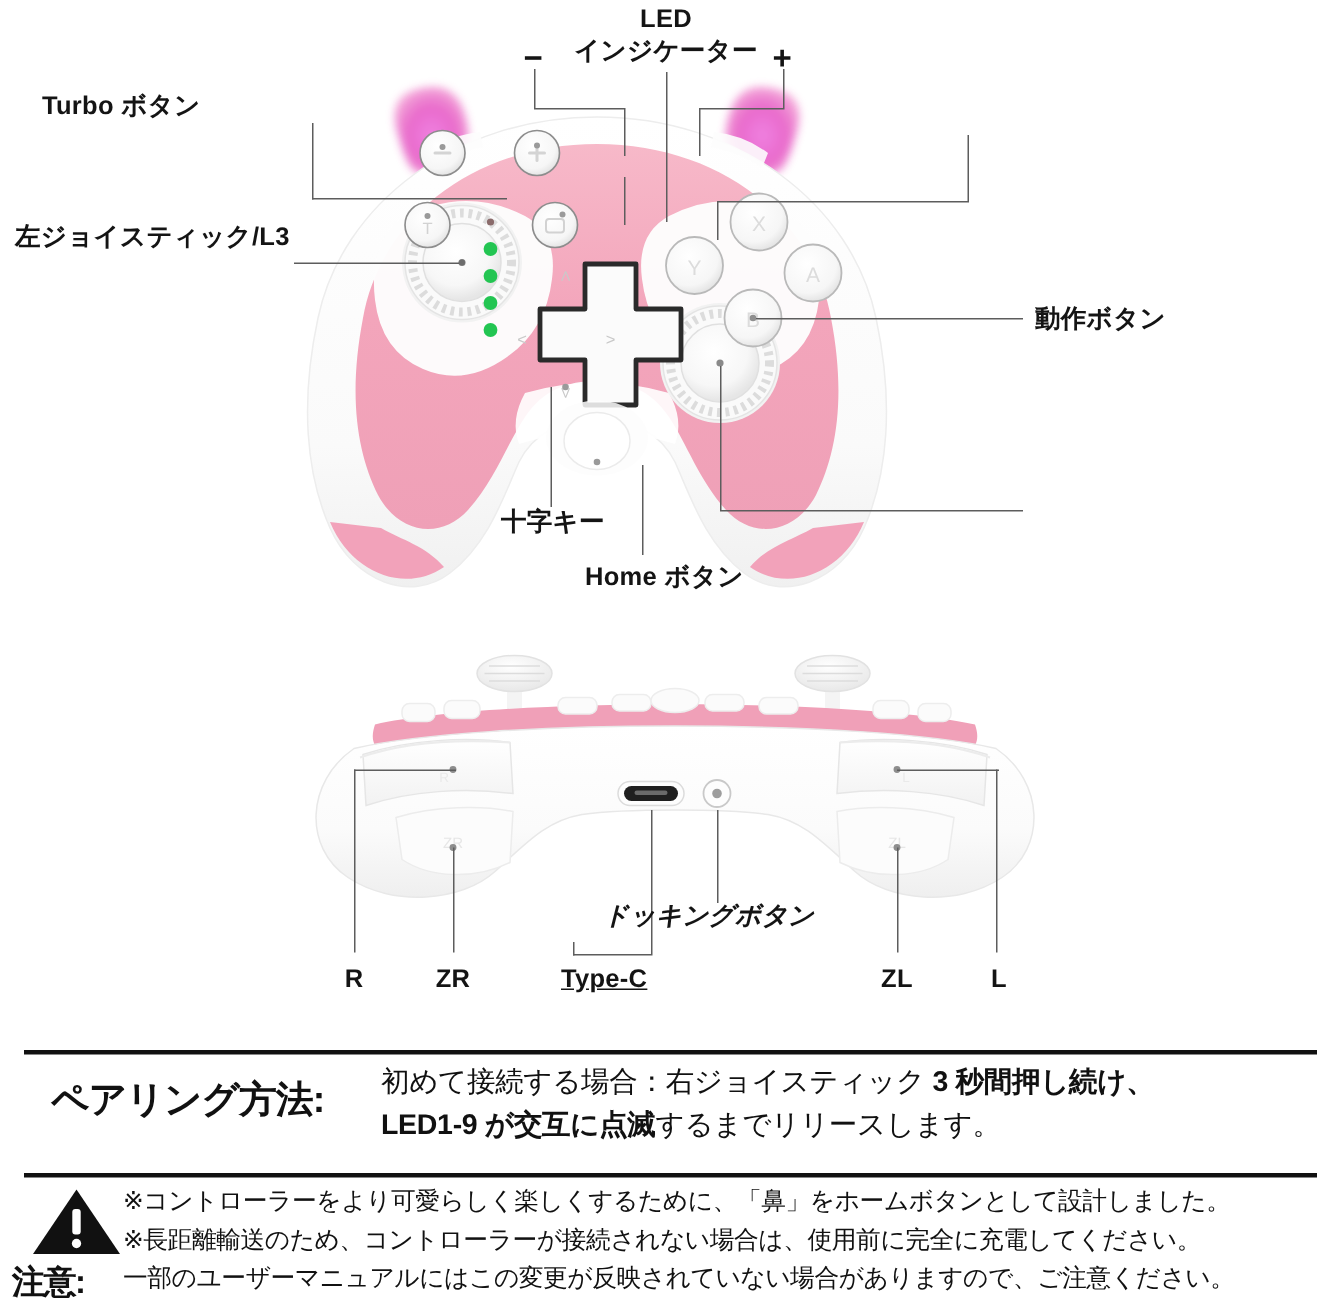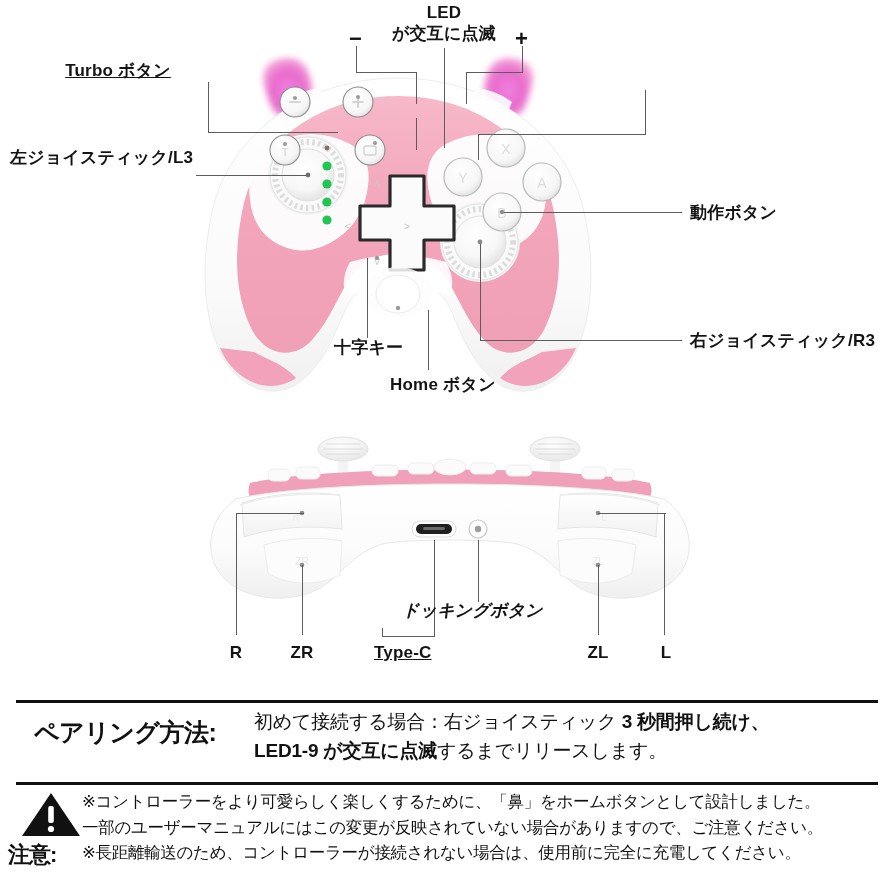--- a/index.html
+++ b/index.html
@@ -18,21 +18,21 @@
     position:absolute;
     font-size:17px;
     font-weight:700;
     color:#141414;
     letter-spacing:.2px;
     line-height:1.25;
     white-space:pre-line;
     z-index:40;
   }
   .callout.ctr{text-align:center;}
-  .callout.rt{text-align:center;text-decoration:underline;}
+  .callout.rt{text-align:left;}
   .sym{
     position:absolute;
     font-size:22px;
     font-weight:700;
     color:#141414;
     z-index:40;
   }
 
   
   .lead{position:absolute;background:#5d5d5d;z-index:35;}
@@ -358,30 +358,29 @@
 
   <div class="lead v" style="left:367px;top:258px;height:80px;"></div>
 
   <div class="lead v" style="left:428px;top:310px;height:60px;"></div>
 
   <div class="callout rt" style="left:28px;top:60px;width:180px;">Turbo ボタン</div>
 
   <div class="callout" style="left:10px;top:147px;">左ジョイスティック/L3</div>
 
   <div class="callout ctr" style="left:376px;top:2px;width:136px;">LED
-が交互に点滅</div>
+インジケーター</div>
 
   <div class="sym" style="left:349px;top:26px;">−</div>
 
   <div class="sym" style="left:515px;top:26px;">+</div>
 
 
   <div class="callout" style="left:690px;top:202px;">動作ボタン</div>
 
-  <div class="callout" style="left:690px;top:330px;">右ジョイスティック/R3</div>
 
   <div class="callout" style="left:334px;top:337px;">十字キー</div>
 
   <div class="callout" style="left:390px;top:374px;">Home ボタン</div>
 
   <div class="lead h" style="left:236px;top:513px;width:68px;"></div>
   <div class="lead v" style="left:236px;top:513px;height:122px;"></div>
 
   <div class="lead v" style="left:302px;top:565px;height:70px;"></div>
 
@@ -421,17 +420,17 @@
   <svg class="warn-tri" style="left:20px;top:790px;" width="62" height="48" viewBox="0 0 62 48">
     <polygon points="31,3 60,46 2,46" fill="#111111"></polygon>
     <rect x="28.2" y="16" width="5.6" height="17" rx="2" fill="#ffffff"></rect>
     <circle cx="31" cy="39" r="3.1" fill="#ffffff"></circle>
   </svg>
 
   <div class="caution-label" style="left:8px;top:840px;">注意:</div>
 
   <div class="caution-body" style="left:82px;top:789px;width:806px;">
     <div>※コントローラーをより可愛らしく楽しくするために、「鼻」をホームボタンとして設計しました。</div>
+    <div>※長距離輸送のため、コントローラーが接続されない場合は、使用前に完全に充電してください。</div>
     <div>一部のユーザーマニュアルにはこの変更が反映されていない場合がありますので、ご注意ください。</div>
-    <div>※長距離輸送のため、コントローラーが接続されない場合は、使用前に完全に充電してください。</div>
   </div>
 
 </div>
 
 </body></html>

